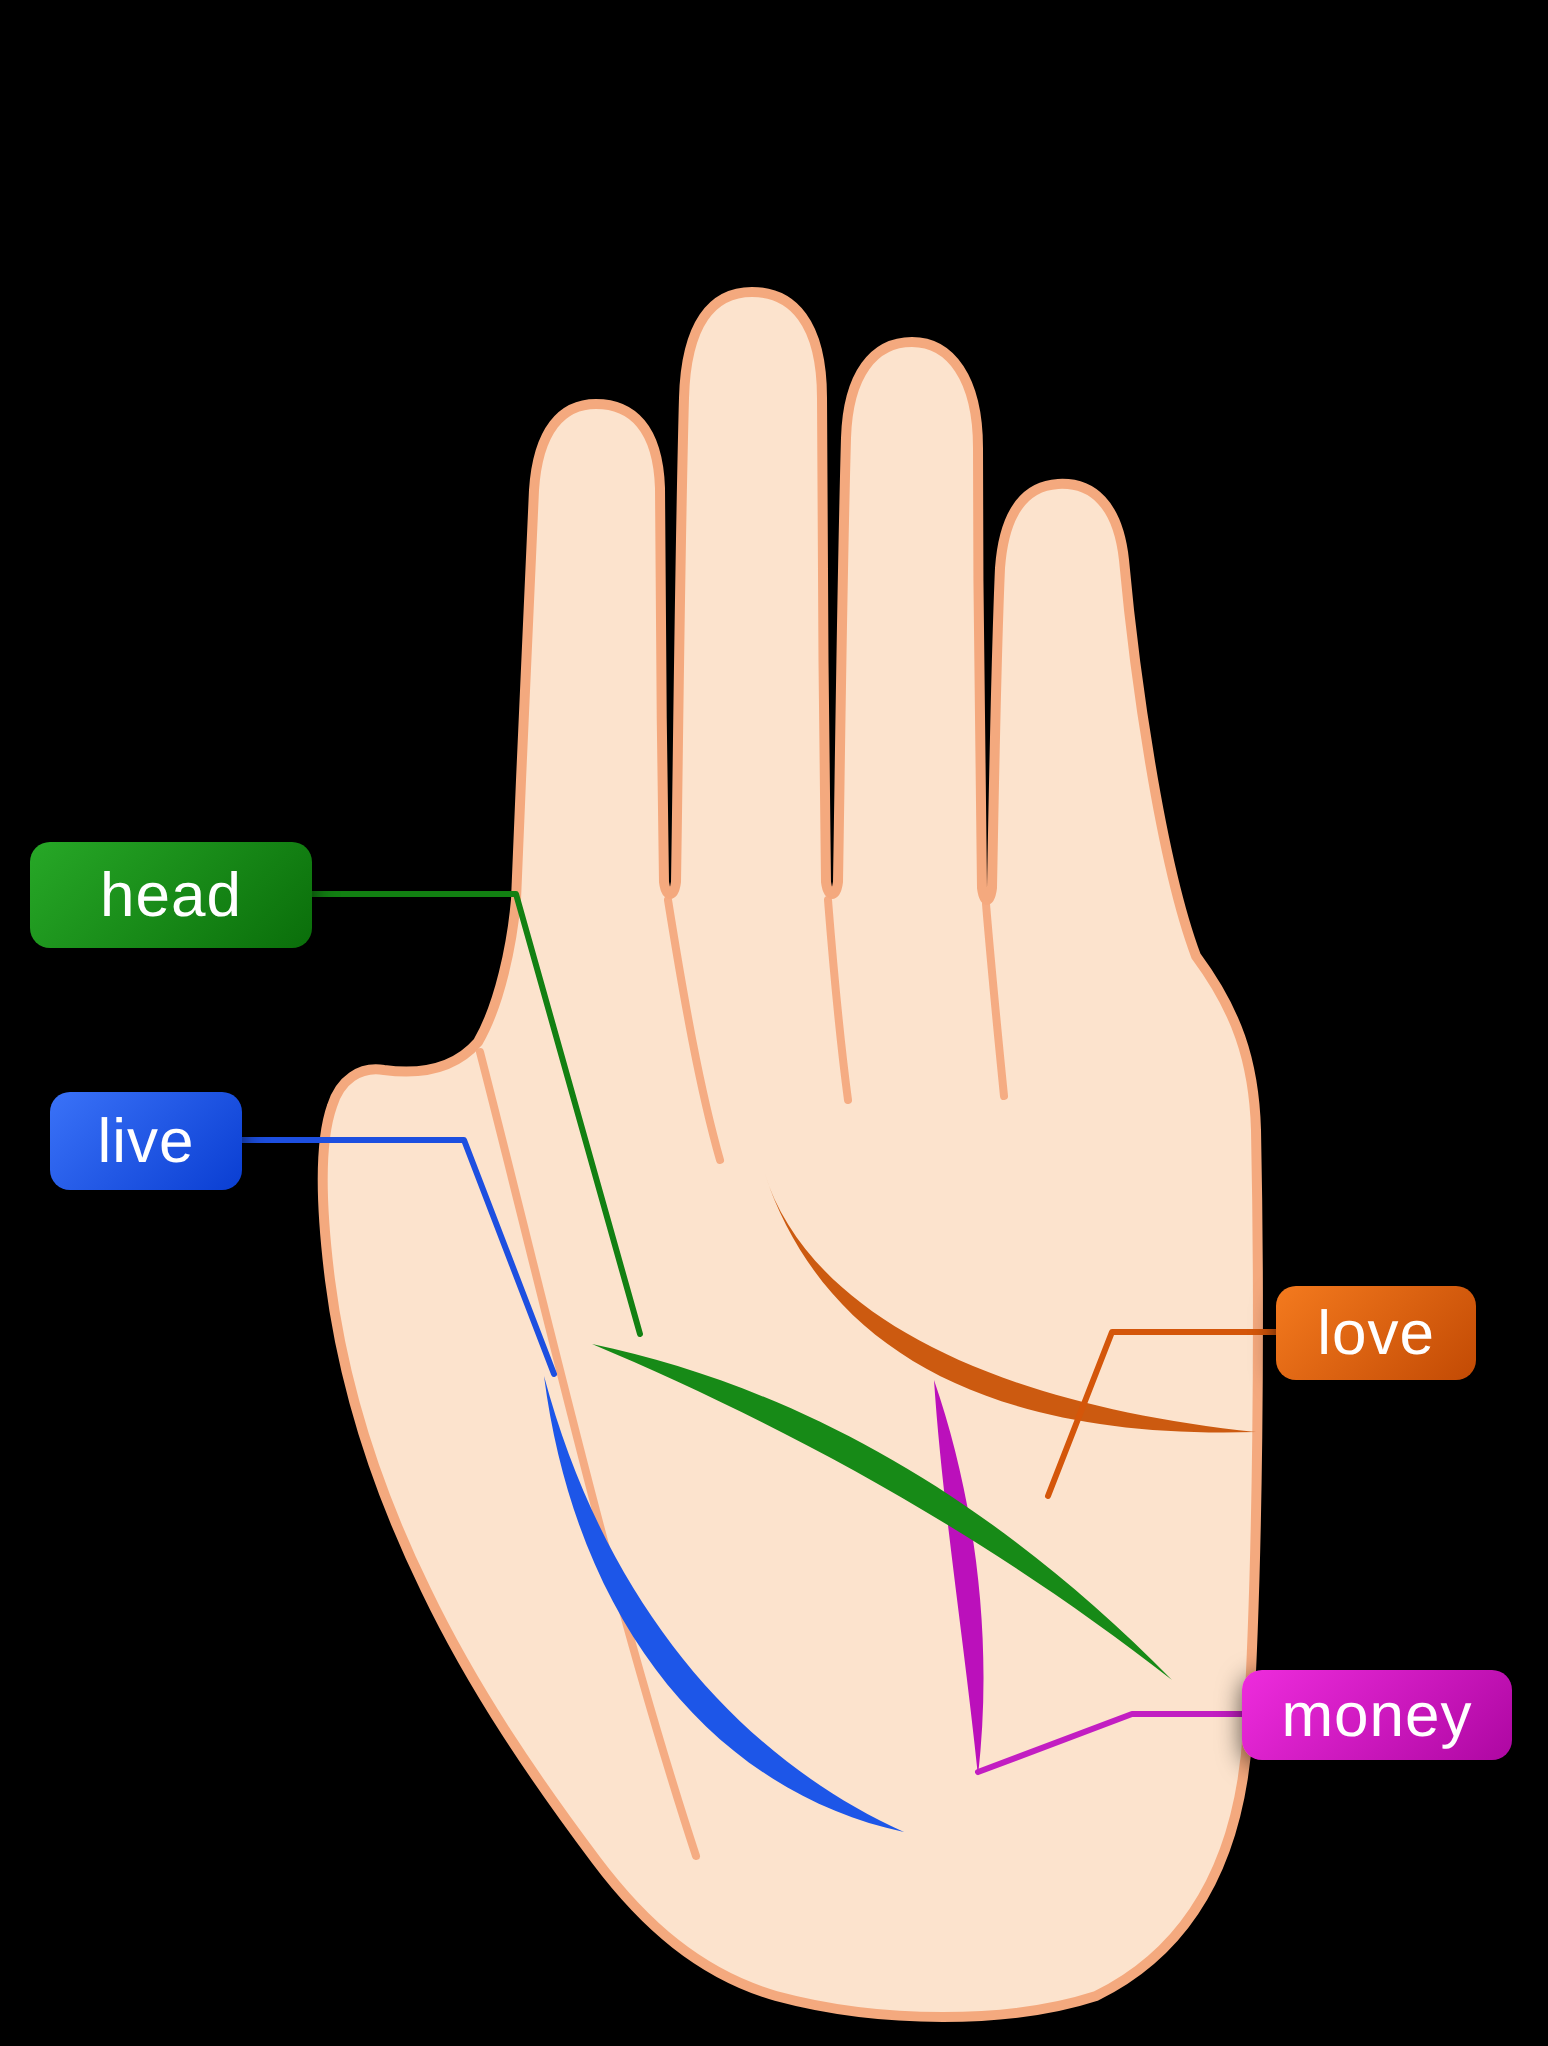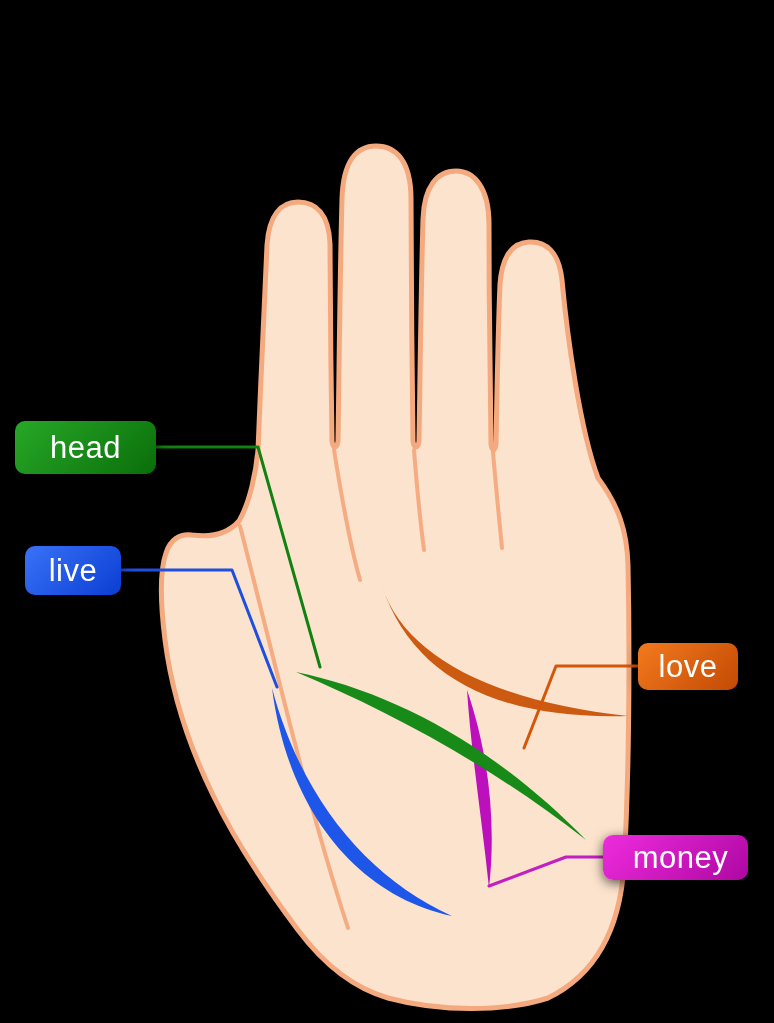--- a/index.html
+++ b/index.html
@@ -34,22 +34,22 @@
     box-shadow: 0 3px 12px rgba(0,0,0,0.65);
     letter-spacing: 0.5px;
     user-select: none;
   }
   #label-head  { left: 15px;  top: 421px; width: 141px; height: 53px;
                  background: linear-gradient(135deg, #27a827, #0a6e0a); }
   #label-live  { left: 25px;  top: 546px; width: 96px;  height: 49px;
                  background: linear-gradient(135deg, #3a72f8, #0a3ed2); }
   #label-love  { left: 638px; top: 643px; width: 100px; height: 47px;
                  background: linear-gradient(135deg, #f47a1e, #c24a04); }
-  #label-money { left: 603px; top: 835px; width: 135px; height: 45px;
-                 background: linear-gradient(135deg, #ee2cdd, #ae07a2); padding-left: 10px; }
+  #label-money { left: 621px; top: 835px; width: 135px; height: 45px;
+                 background: linear-gradient(135deg, #ee2cdd, #ae07a2); }
 </style>
 </head>
 <body>
 
 <div id="stage">
 
   <svg id="hand-svg" width="774" height="1023" viewBox="0 0 774 1023">
 
     <path fill="#fce3cd" stroke="#f4a97e" stroke-width="5" stroke-linejoin="round" d="M 258 450
          C 261 380, 264 300, 267 245

